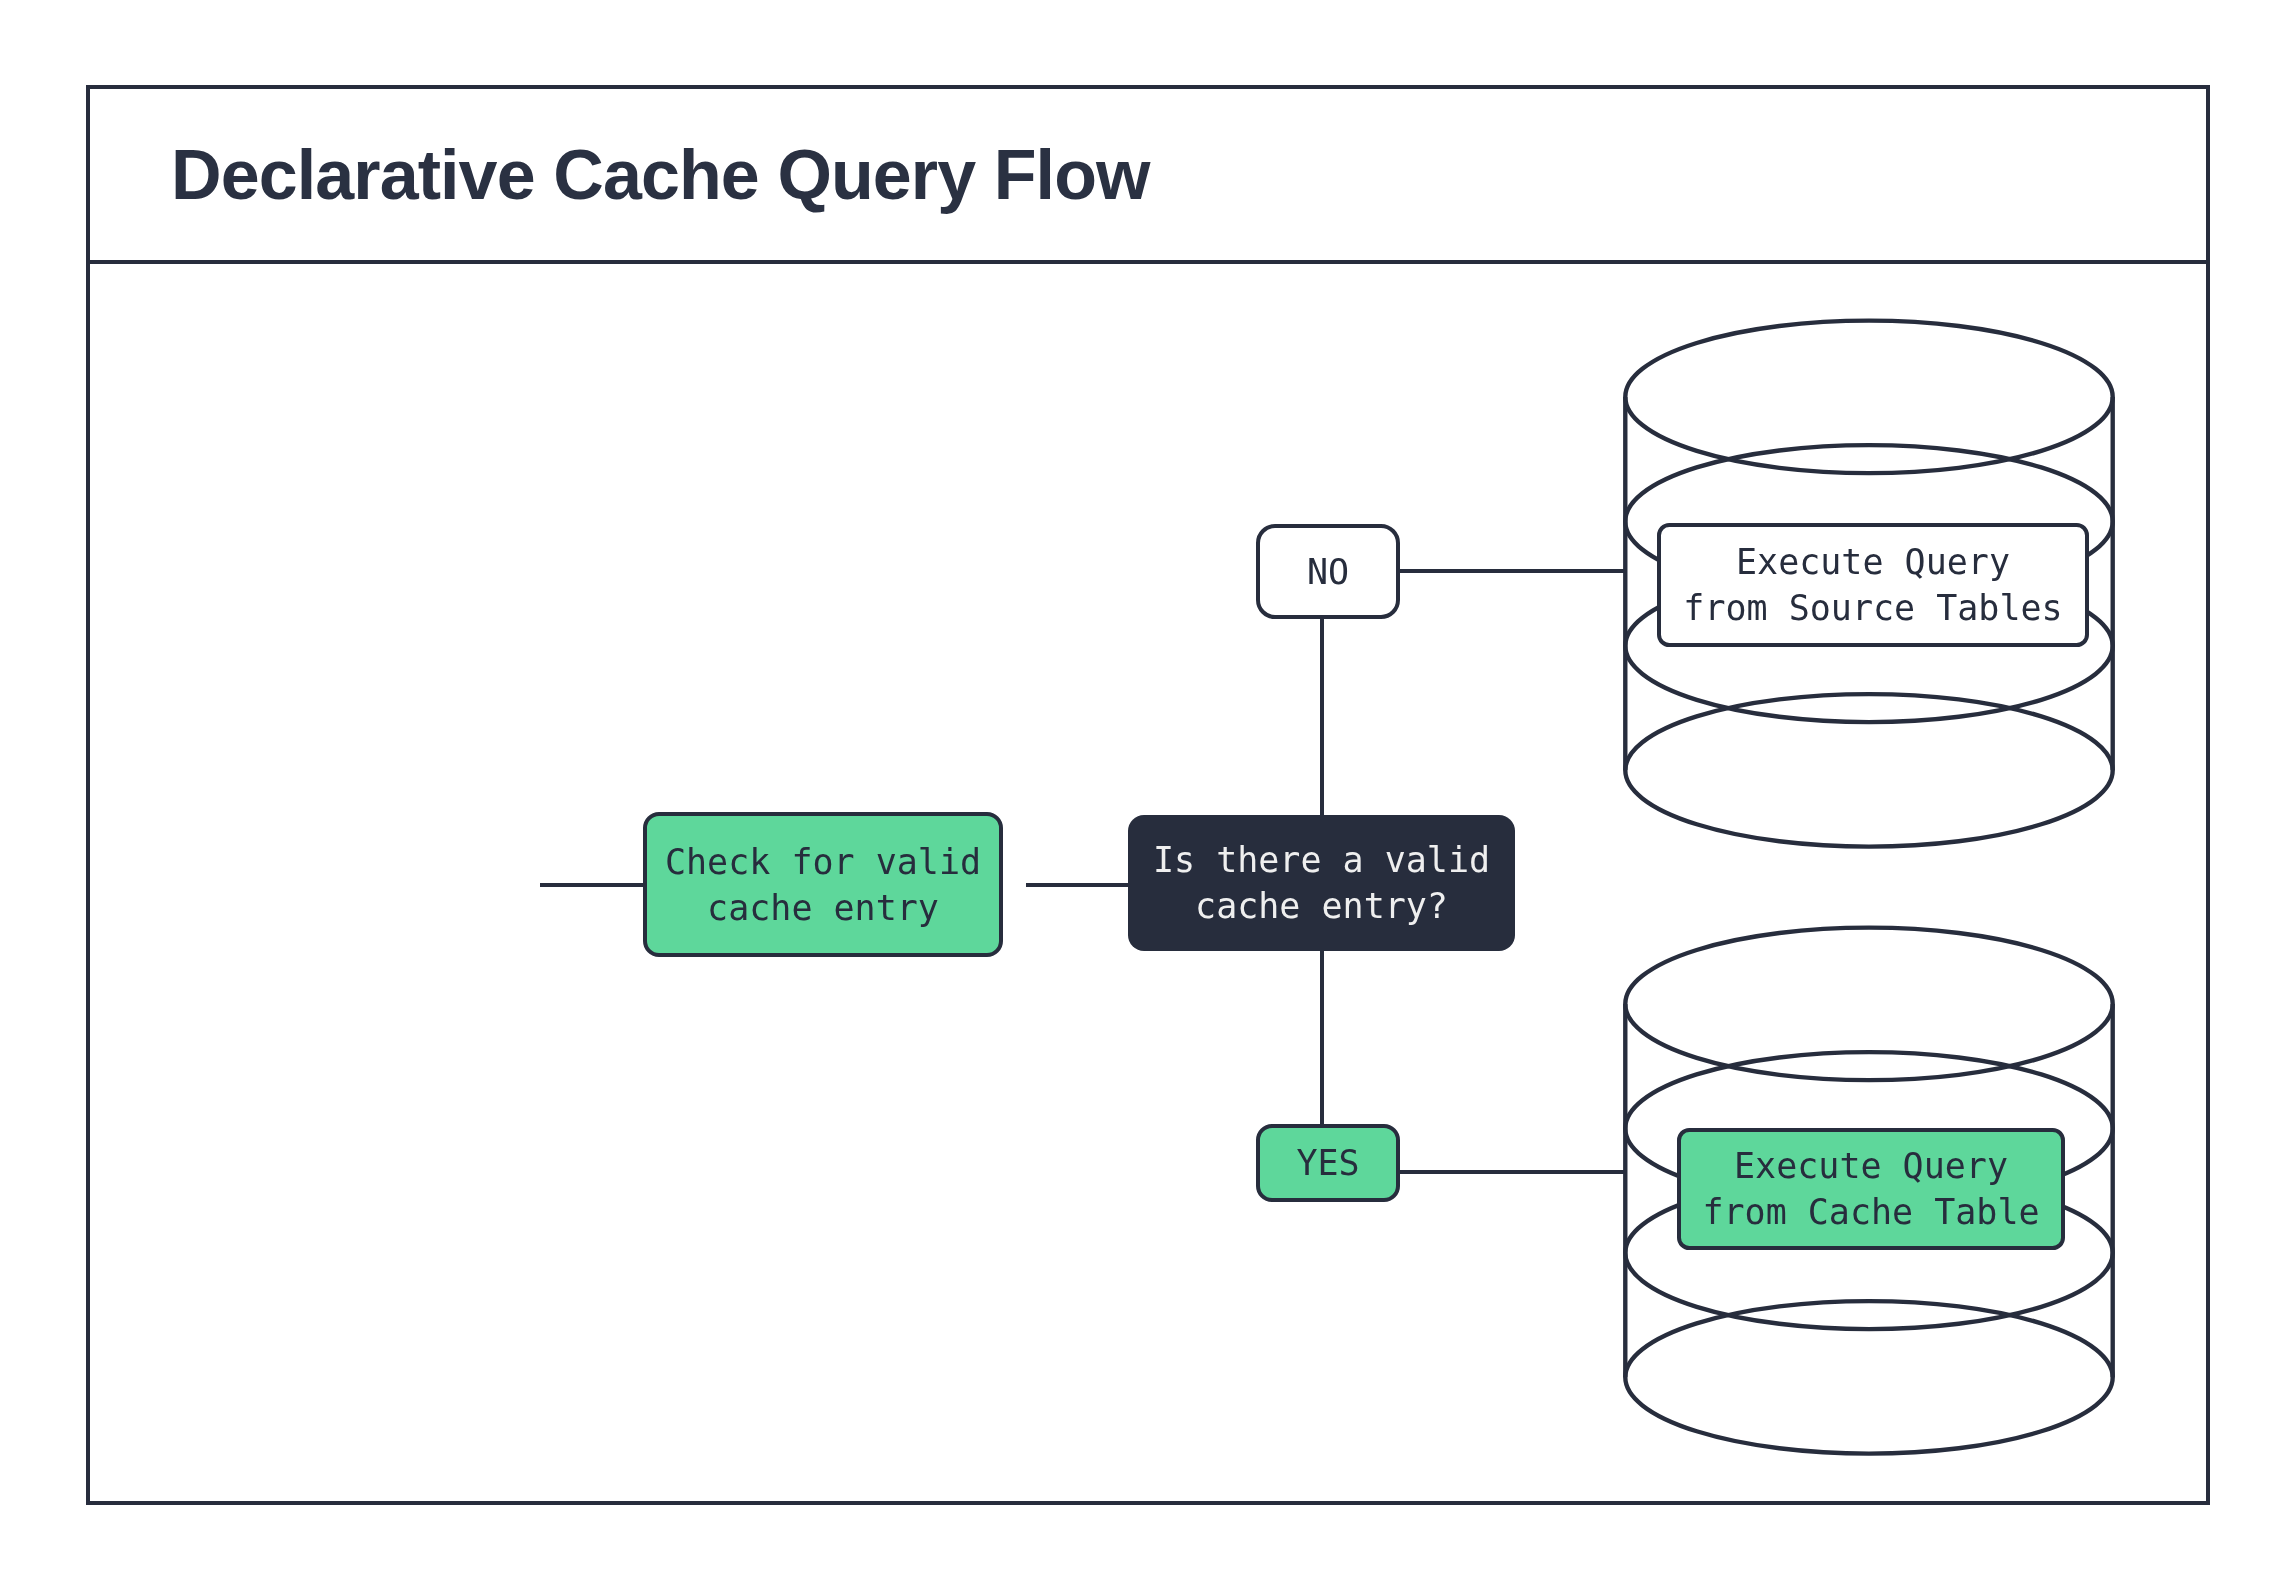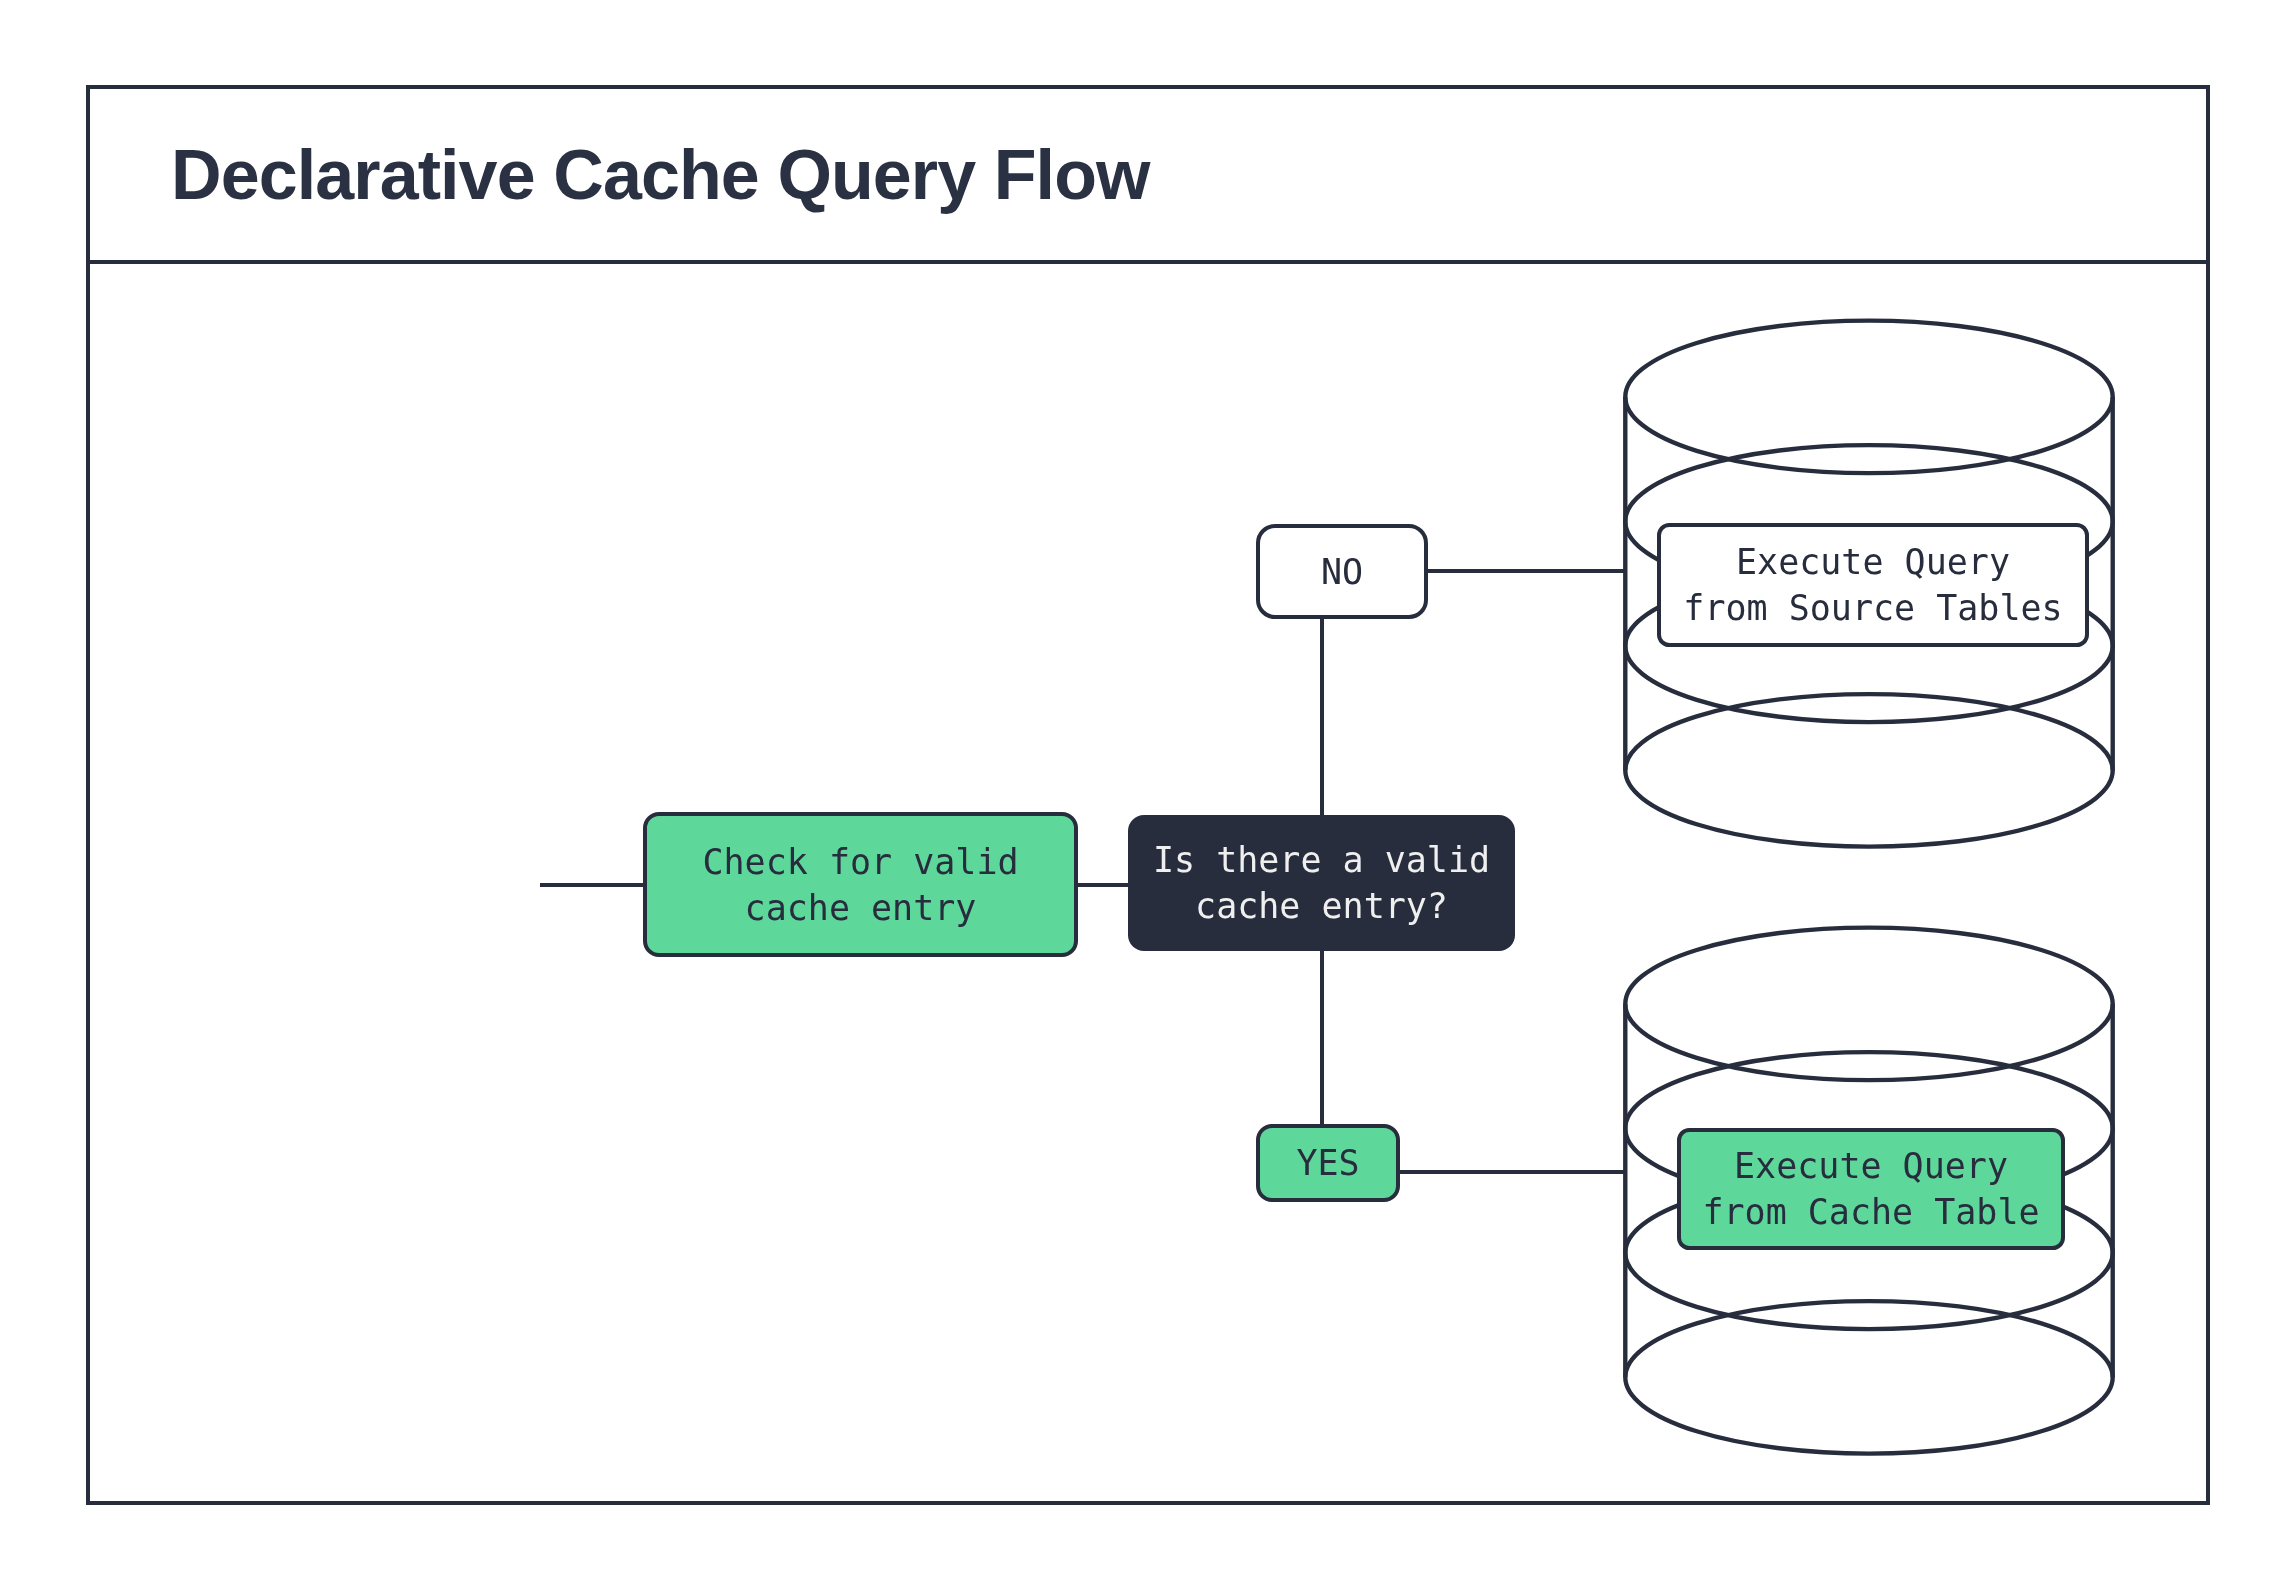--- a/index.html
+++ b/index.html
@@ -66,23 +66,23 @@
     border-radius:16px;
   }
   .node--outline{
     background:var(--paper);
     color:var(--ink);
     border:4.4px solid var(--ink);
     border-radius:19px;
   }
   
   .n-query    {left:177px;  top:828px;  width:363px; height:105px;}
-  .n-check    {left:643px;  top:812px;  width:435px; height:145px;}
+  .n-check    {left:643px;  top:812px;  width:360px; height:145px;}
   .n-decision {left:1128px; top:815px;  width:387px; height:136px;}
-  .n-no       {left:1256px; top:524px;  width:172px; height:95px;}
+  .n-no       {left:1256px; top:524px;  width:144px; height:95px;}
   .n-yes      {left:1256px; top:1124px; width:144px; height:78px;}
   .n-srclabel {left:1657px; top:523px;  width:432px; height:124px; border-radius:12.3px;}
   .n-cachelabel{left:1677px;top:1128px; width:388px; height:122px; border-radius:12.3px;}
   
   .edge{
     position:absolute;
     background:var(--ink);
   }
   .e-q-check   {left:540px;  top:883px; width:103px; height:4.4px;}
   .e-check-dec {left:1026px; top:883px; width:103px; height:4.4px;}

